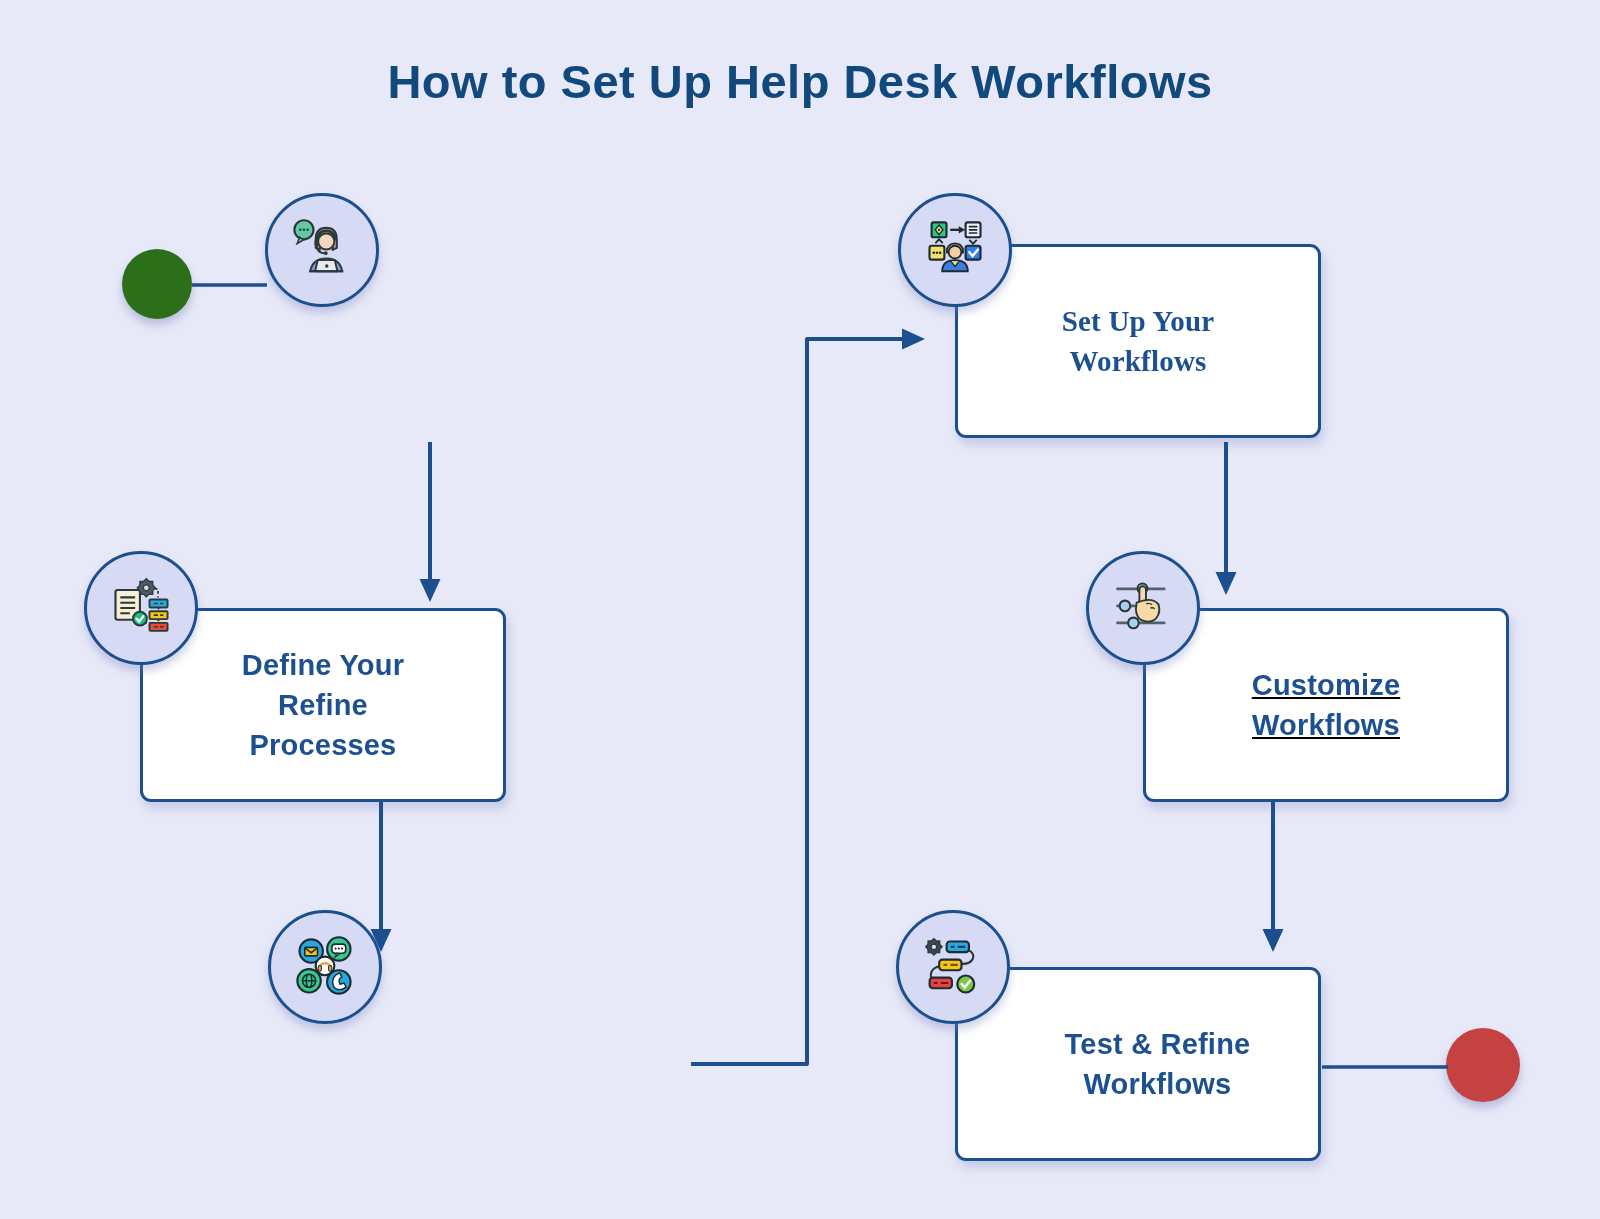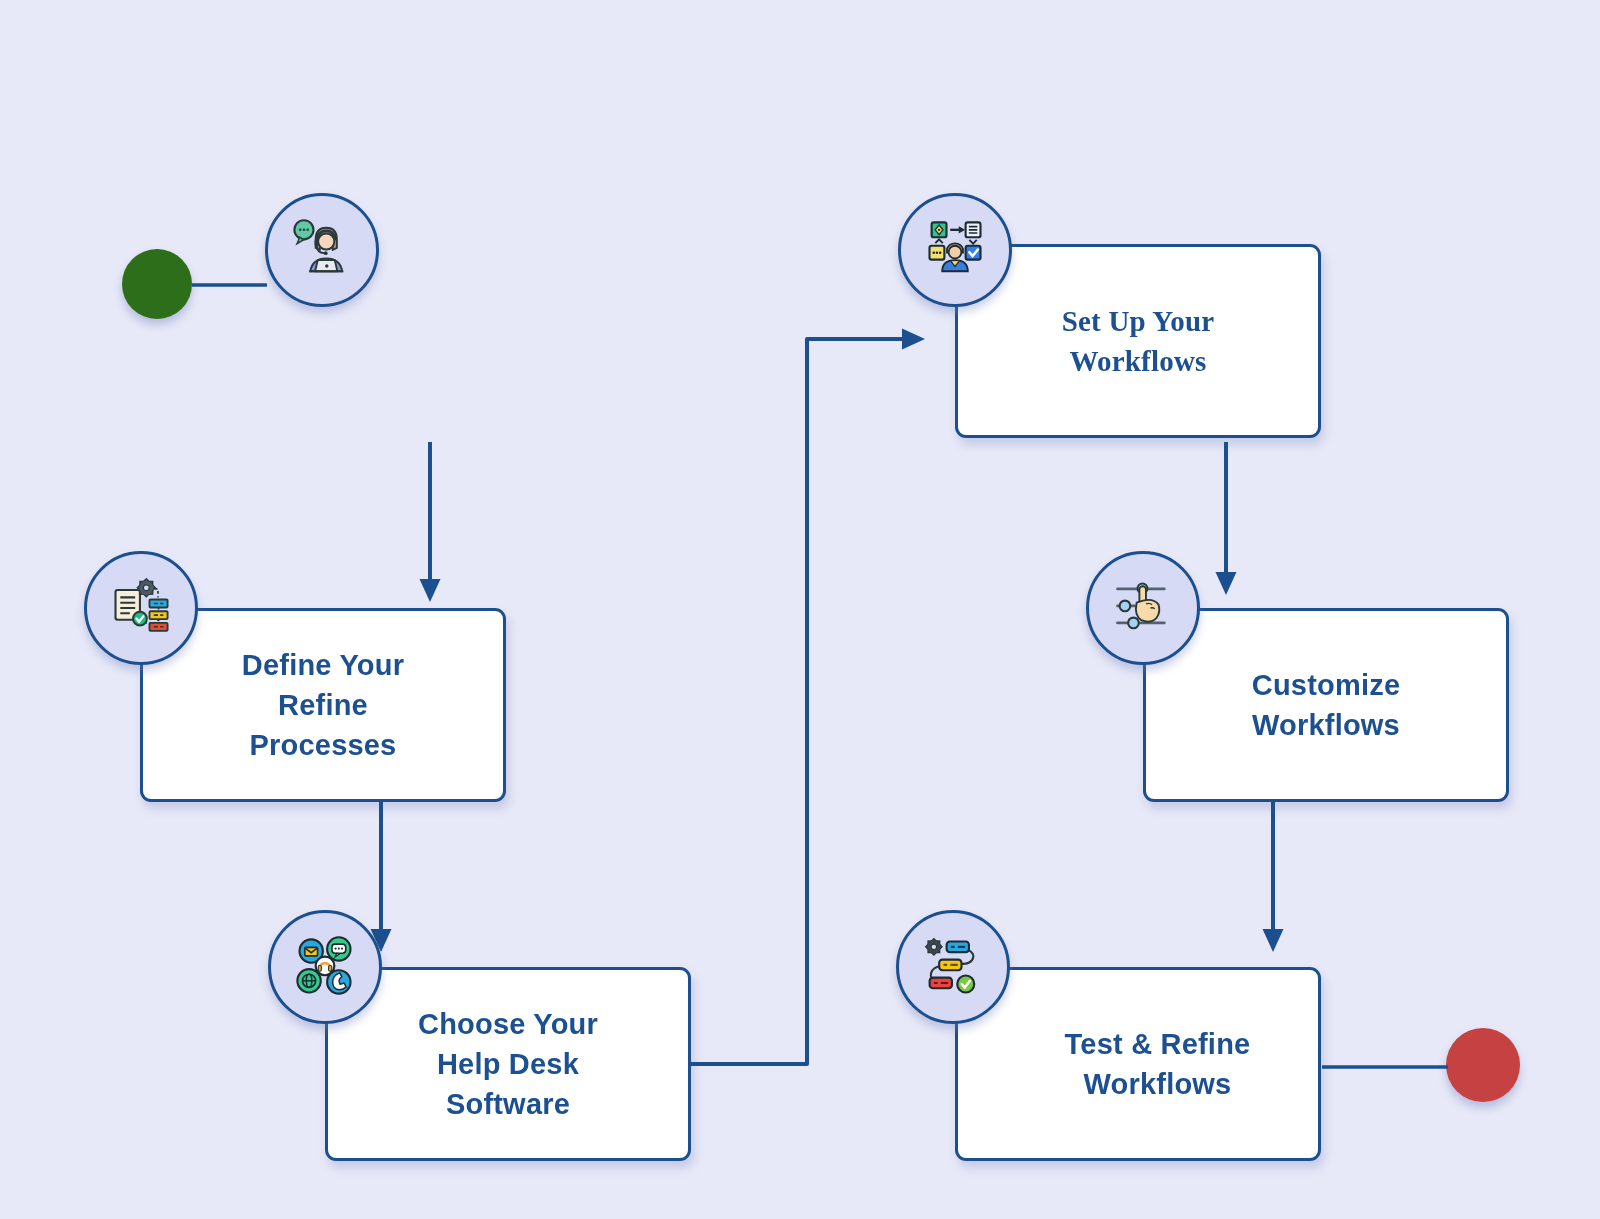--- a/index.html
+++ b/index.html
@@ -23,21 +23,21 @@
     box-shadow:3px 7px 10px rgba(115,125,185,.28);z-index:1;
   }
   .flow-box .label{
     color:var(--label-text);font-size:29px;line-height:40px;font-weight:600;
     white-space:pre-line;letter-spacing:.2px;
   }
   .b1{left:320px;top:250px;}
   .b2{left:140px;top:608px;}
   .b3{left:325px;top:967px;}
   .b4{left:955px;top:244px;font-family:Liberation Serif, serif;}
-  .b5{left:1143px;top:608px;}
+  .b5{left:1143px;top:608px;text-decoration:underline;}
   .b6{left:955px;top:967px;padding-left:39px;}
 
   .icon-circle{
     position:absolute;width:114px;height:114px;border-radius:50%;
     background:var(--icon-circle-fill);border:3px solid var(--box-border);
     box-sizing:border-box;display:flex;align-items:center;justify-content:center;
     box-shadow:0 6px 9px rgba(115,125,185,.35);z-index:2;
   }
   .c1{left:265px;top:193px;}
   .c2{left:84px;top:551px;}
@@ -54,30 +54,26 @@
   svg.connector-layer{position:absolute;left:0;top:0;z-index:3;pointer-events:none;}
   .connector-layer .wire{fill:none;stroke:var(--connector);stroke-width:4;stroke-linejoin:round;}
   .connector-layer .wire.thin{stroke-width:3.4;}
   .connector-layer .head{fill:var(--connector);stroke:none;}
 </style>
 </head>
 <body>
 
 <div class="canvas">
 
+  <h1 class="page-title">How to Set Up Help Desk Workflows</h1>
 
   <div class="flow-box b2">
     <span class="label">Define Your
 Refine
 Processes</span>
-  </div>
-  <div class="flow-box b3">
-    <span class="label">Choose Your
-Help Desk
-Software</span>
   </div>
   <div class="flow-box b4">
     <span class="label">Set Up Your
 Workflows</span>
   </div>
   <div class="flow-box b5">
     <span class="label">Customize
 Workflows</span>
   </div>
   <div class="flow-box b6">

